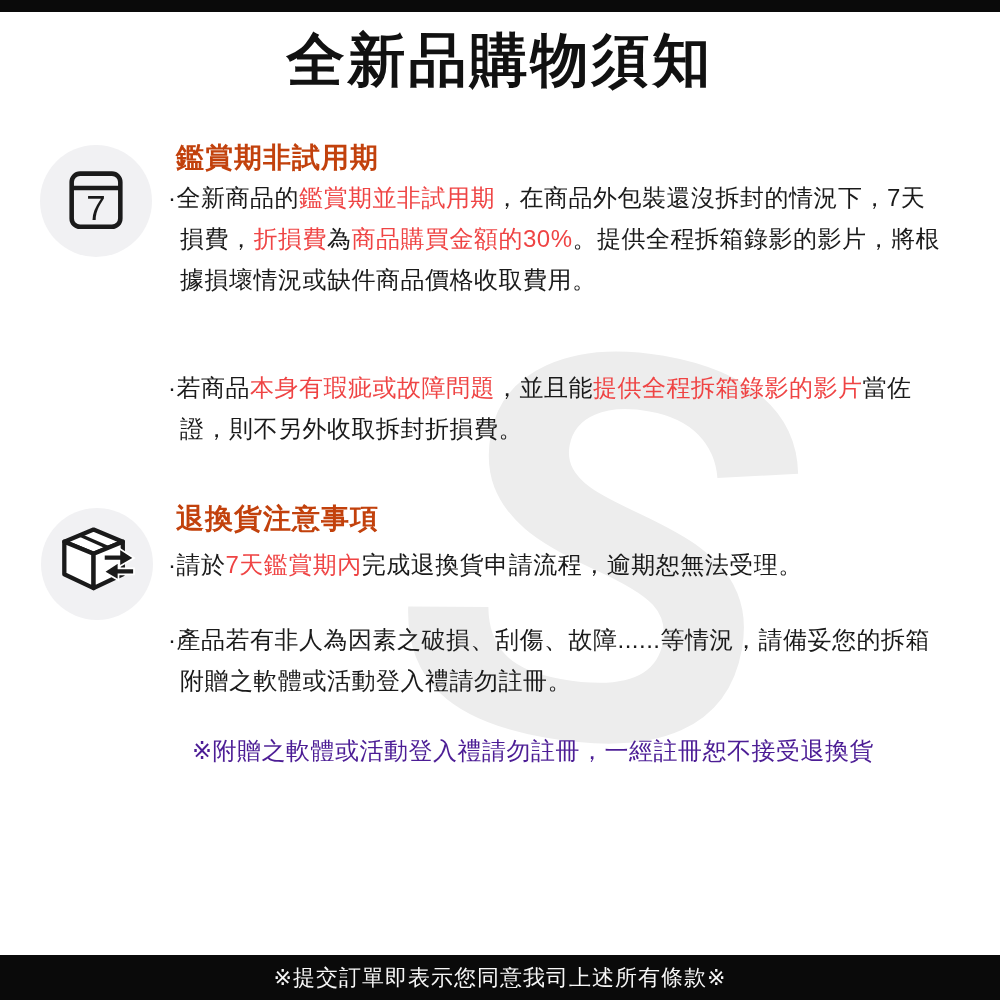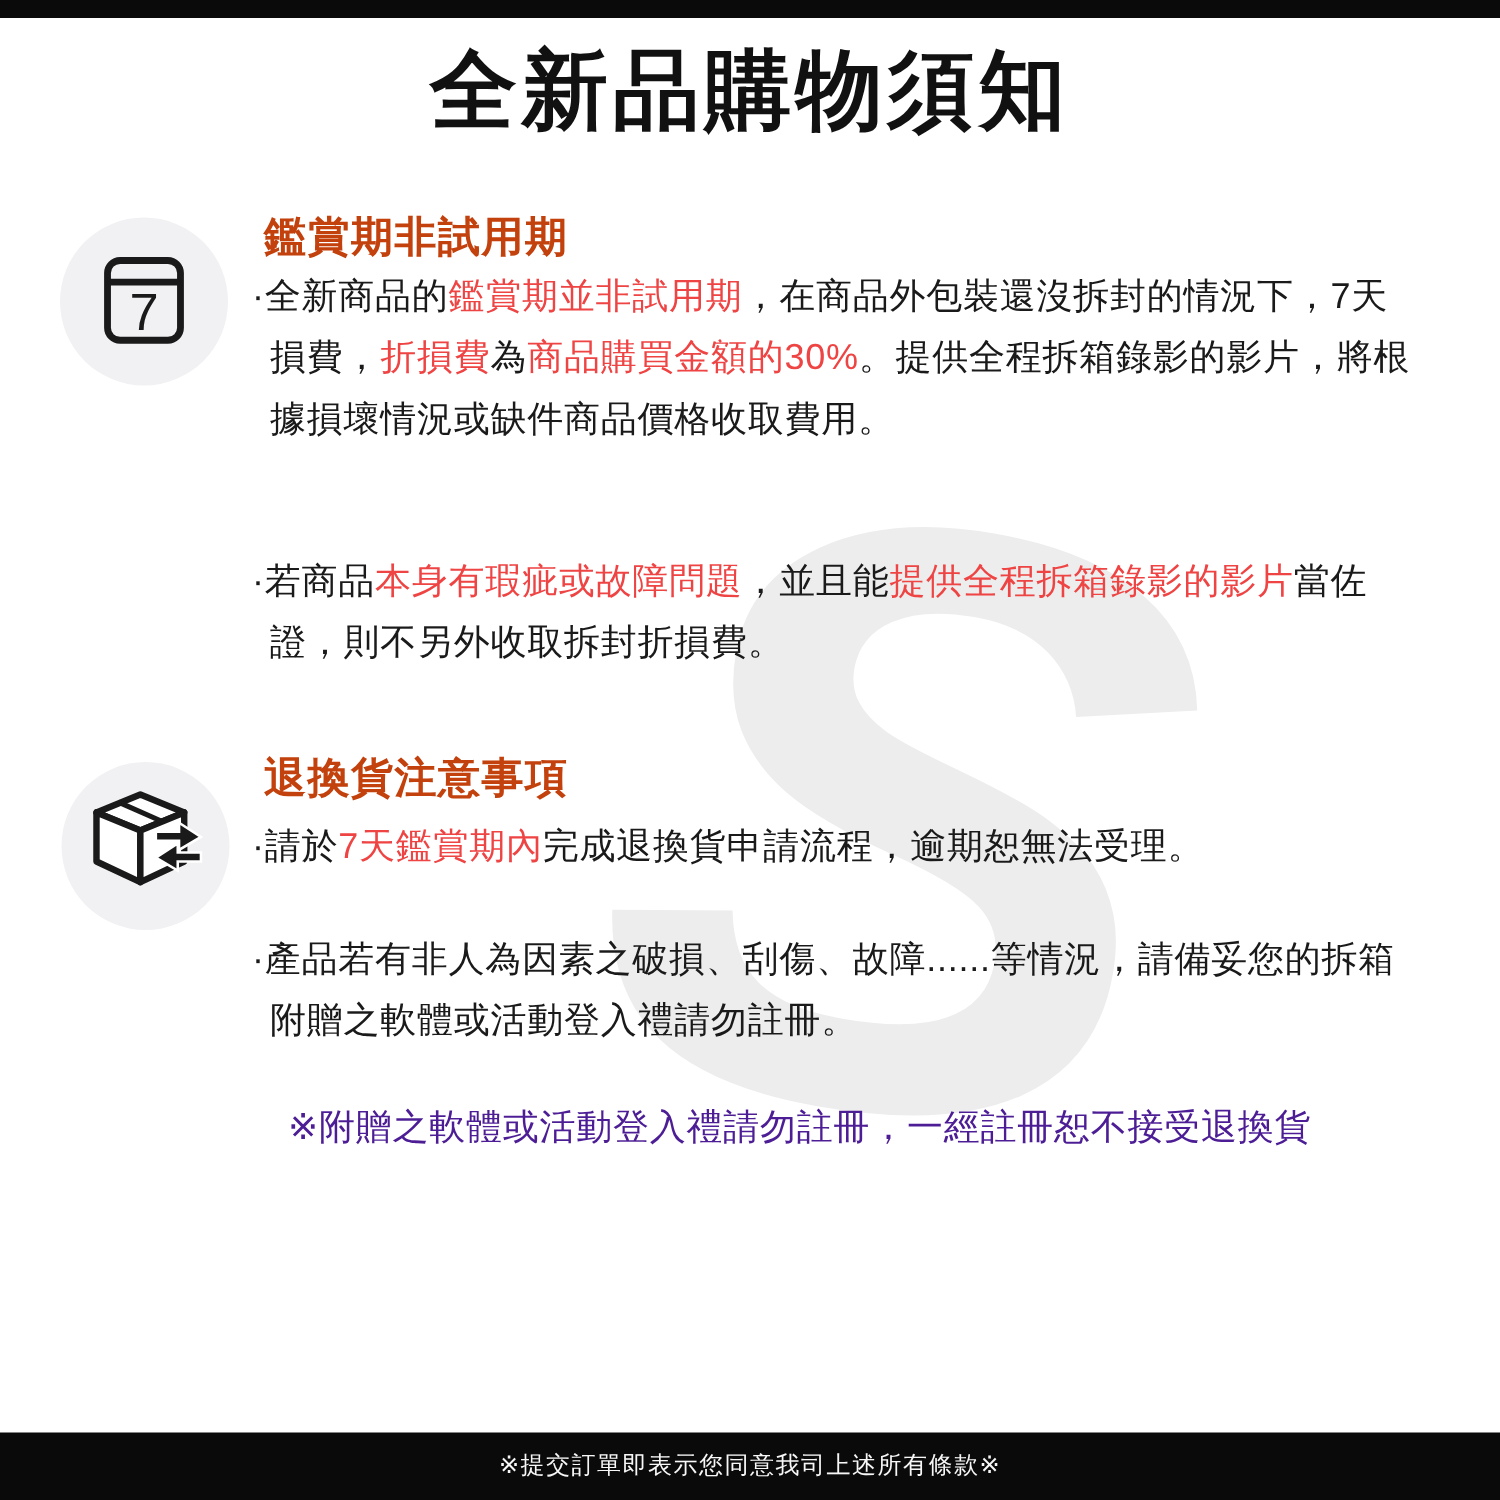--- a/index.html
+++ b/index.html
@@ -13,21 +13,21 @@
   .watermark{
     position:absolute;left:415px;top:265px;z-index:0;
     font-size:560px;line-height:1;font-weight:bold;font-style:italic;
     color:#ededed;transform:rotate(10deg);user-select:none;
   }
   
   .topbar{position:absolute;left:0;top:0;width:1000px;height:12px;background:#0a0a0a;z-index:2;}
   .footerbar{
     position:absolute;left:0;top:955px;width:1000px;height:45px;background:#0a0a0a;z-index:2;
     display:flex;align-items:center;justify-content:center;
-    color:#f7f7f7;font-size:16px;letter-spacing:1px;
+    color:#f7f7f7;font-size:22px;letter-spacing:1px;
   }
   
   .title{
     position:absolute;left:0;top:22px;width:1000px;text-align:center;z-index:1;
     font-size:58px;font-weight:bold;letter-spacing:3px;color:#111;
   }
   
   .icon-circle{
     position:absolute;width:112px;height:112px;border-radius:50%;
     background:#f1f1f3;display:flex;align-items:center;justify-content:center;z-index:1;

